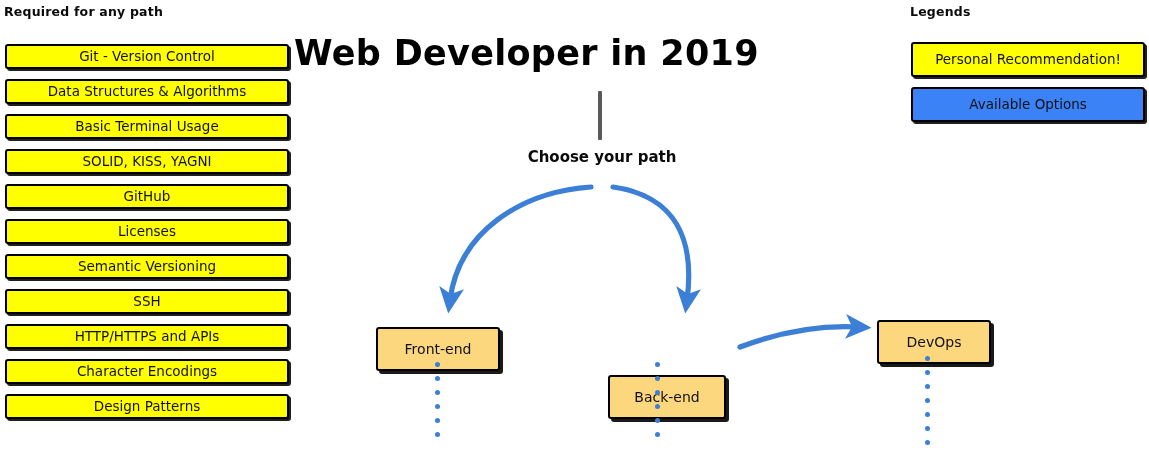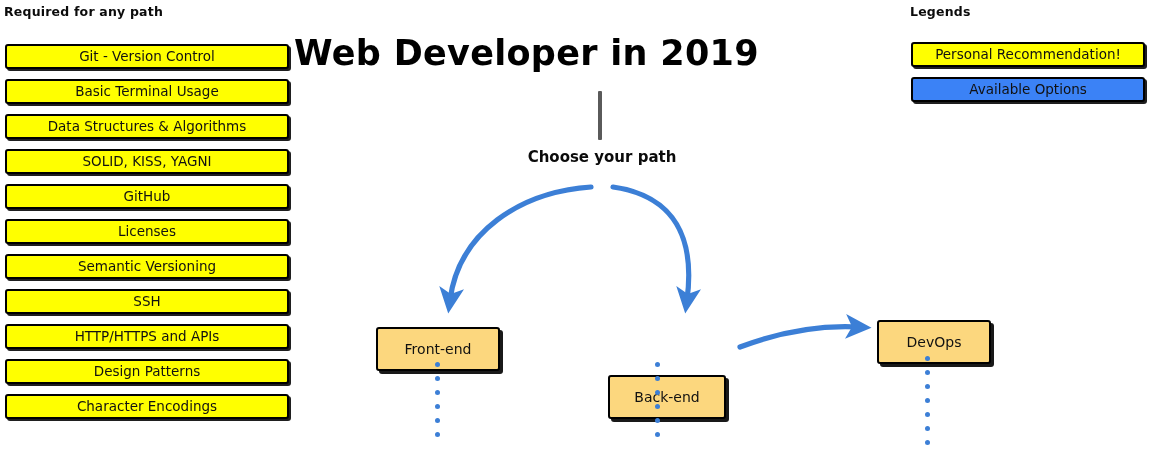--- a/index.html
+++ b/index.html
@@ -69,21 +69,21 @@
 
   
   #legend-list {
     position: absolute;
     left: 911px;
     top: 42px;
     width: 234px;
   }
   .legend-box {
     position: relative;
-    height: 25px;
+    height: 35px;
     margin-bottom: 10px;
     border: 2.5px solid #000000;
     border-radius: 3px;
     display: flex;
     align-items: center;
     justify-content: center;
     font-size: 13.5px;
     color: #111111;
     line-height: 1;
     box-shadow: 2px 2px 0 0 rgba(0,0,0,0.88);
@@ -163,48 +163,48 @@
 </head>
 <body>
 
 <div class="section-heading" id="required-heading">Required for any path</div>
 
 <div id="required-list">
     <div class="skill-box">
       <span>Git - Version Control</span>
     </div>
     <div class="skill-box">
+      <span>Data Structures &amp; Algorithms</span>
+    </div>
+    <div class="skill-box">
       <span>Basic Terminal Usage</span>
     </div>
     <div class="skill-box">
-      <span>Data Structures &amp; Algorithms</span>
-    </div>
-    <div class="skill-box">
       <span>SOLID, KISS, YAGNI</span>
     </div>
     <div class="skill-box">
       <span>GitHub</span>
     </div>
     <div class="skill-box">
       <span>Licenses</span>
     </div>
     <div class="skill-box">
       <span>Semantic Versioning</span>
     </div>
     <div class="skill-box">
       <span>SSH</span>
     </div>
     <div class="skill-box">
       <span>HTTP/HTTPS and APIs</span>
     </div>
     <div class="skill-box">
+      <span>Character Encodings</span>
+    </div>
+    <div class="skill-box">
       <span>Design Patterns</span>
-    </div>
-    <div class="skill-box">
-      <span>Character Encodings</span>
     </div>
   </div>
 
 <div id="page-title"><span>Web Developer in 2019</span></div>
 
 <div id="flow-stem"></div>
 
 <div id="choose-path-label">Choose your path</div>
 
 <svg id="arrow-layer" viewBox="0 0 1149 460" xmlns="http://www.w3.org/2000/svg">

